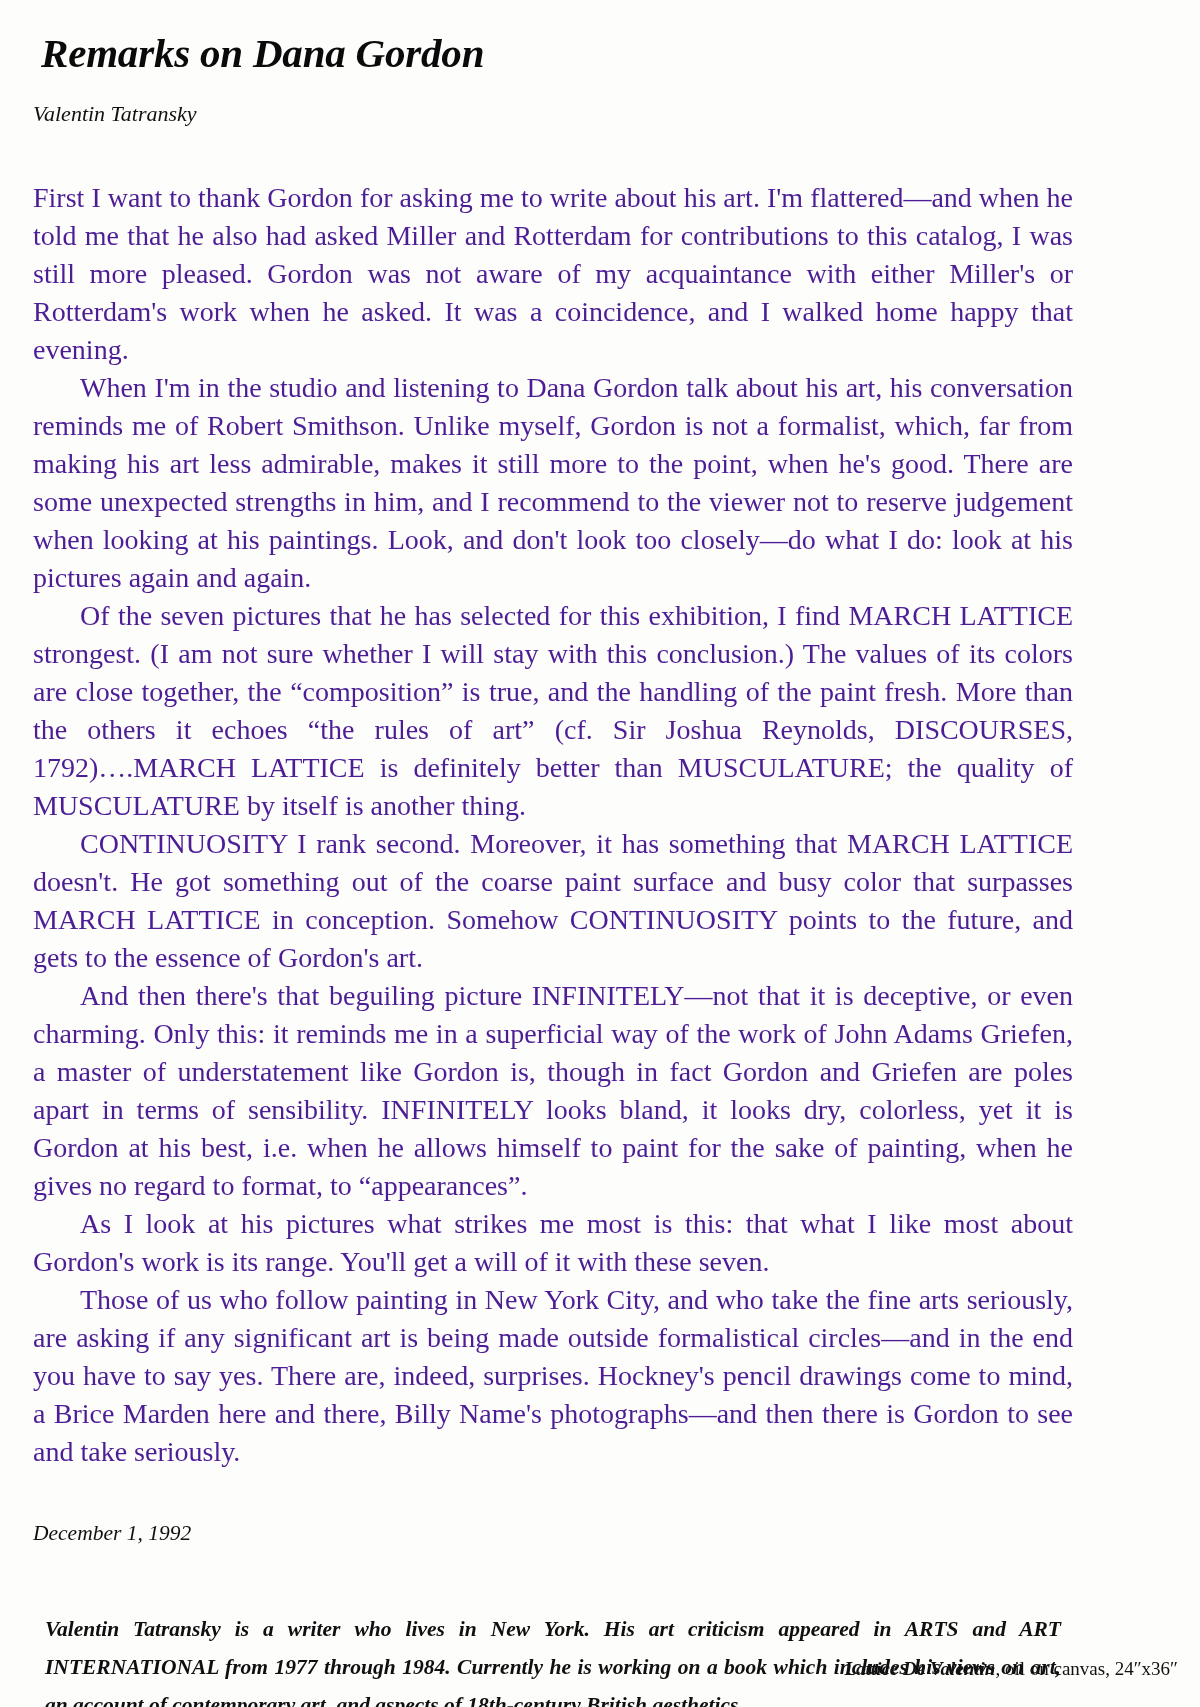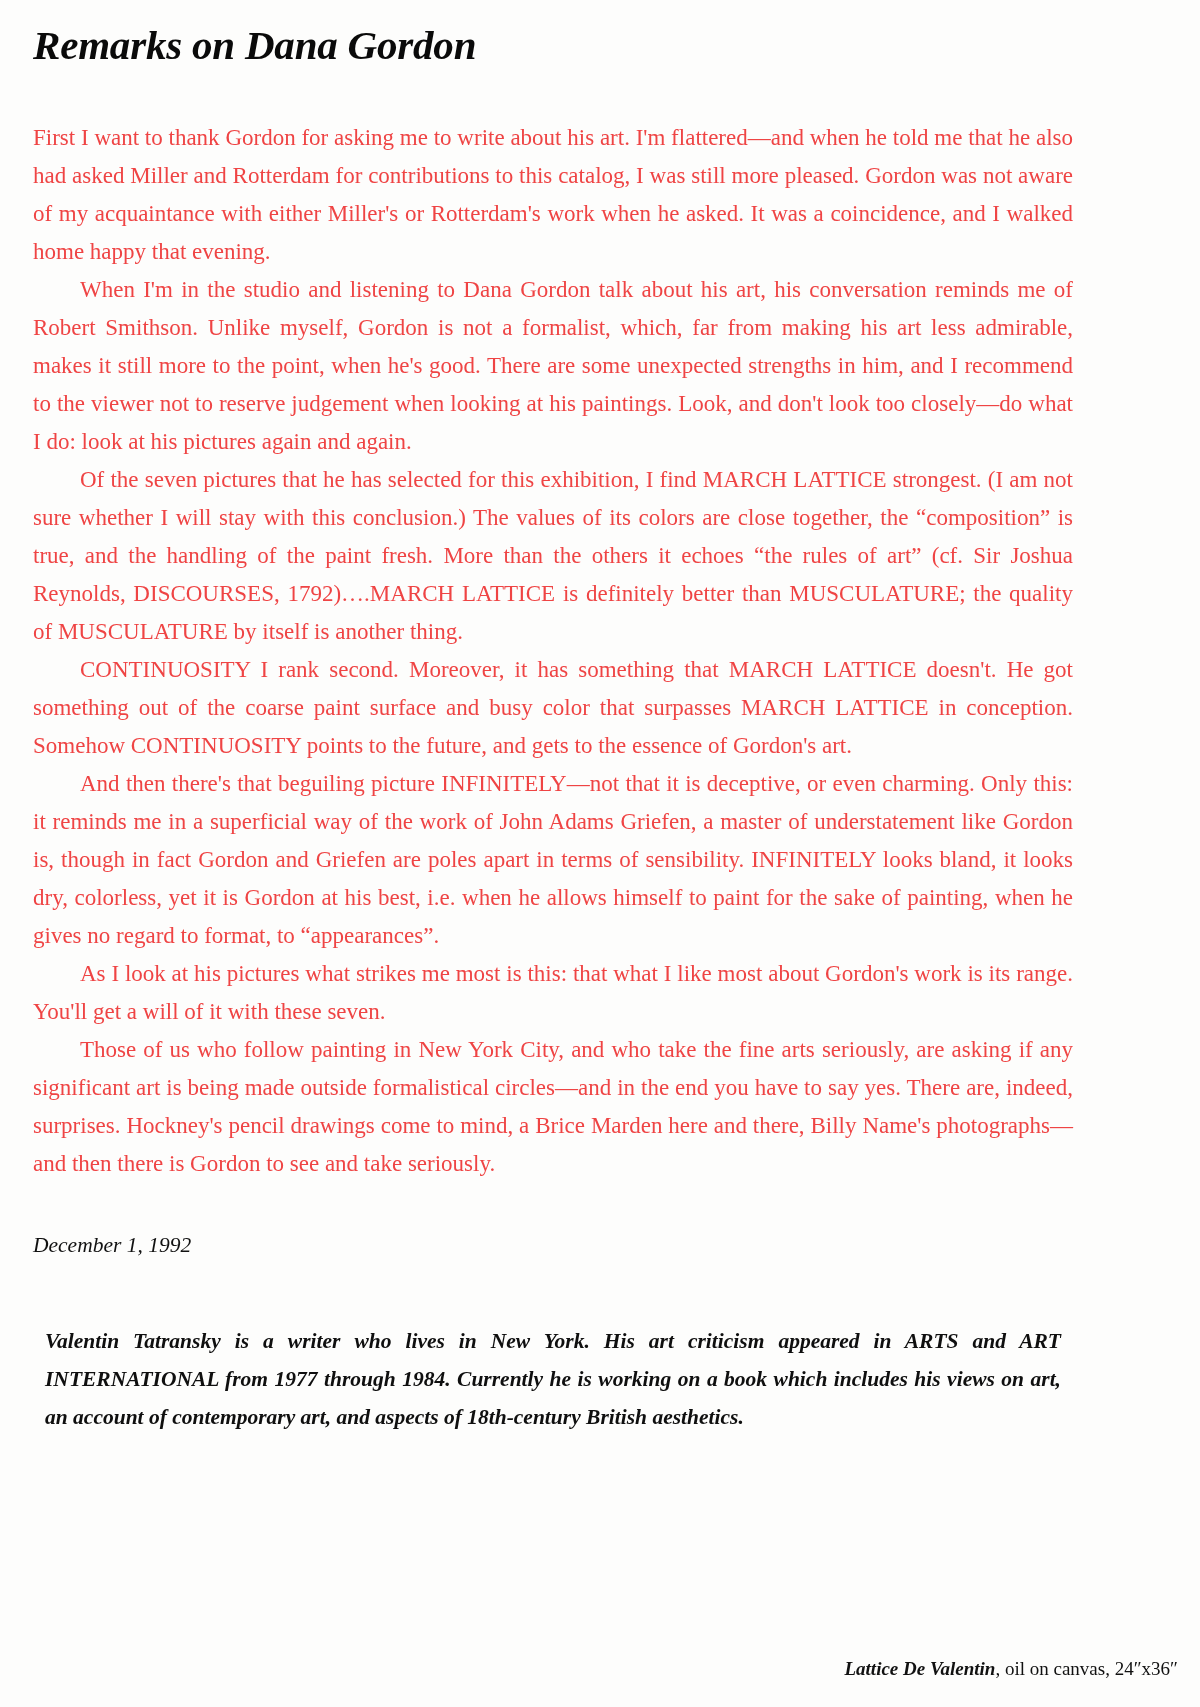--- a/index.html
+++ b/index.html
@@ -26,44 +26,44 @@
     position: absolute;
     left: 33px;
     top: 0;
     width: 1040px;
   }
   .title {
     font-size: 41px;
     font-weight: bold;
     font-style: italic;
     letter-spacing: -0.2px;
-    margin: 0;
+    margin: 8px;
     padding-top: 24px;
     line-height: 1.05;
     color: #0a0a0a;
   }
   .byline {
     font-size: 22px;
     font-style: italic;
     font-weight: normal;
     margin: 0;
     padding-top: 18px;
     color: #111;
   }
   .body-block {
     padding-top: 52px;
   }
   p.para {
-    font-size: 23px;
+    font-size: 28px;
     line-height: 38px;
     text-align: justify;
     text-justify: inter-word;
     margin: 0;
     text-indent: 47px;
-    color: #ef4444;
+    color: #4c1d95;
     hyphens: none;
   }
   p.para.first {
     text-indent: 0;
   }
   .date-line {
     font-size: 21.5px;
     font-style: italic;
     margin: 0;
     padding-top: 50px;
@@ -98,20 +98,21 @@
   }
 </style>
 </head>
 <body>
 
 <div class="page">
   <div class="content">
 
     <h1 class="title">Remarks on Dana Gordon</h1>
 
+    <div class="byline">Valentin Tatransky</div>
 
     <div class="body-block">
       <p class="para first">First I want to thank Gordon for asking me to write about his art. I'm flattered—and when he told me that he also had asked Miller and Rotterdam for contributions to this catalog, I was still more pleased. Gordon was not aware of my acquaintance with either Miller's or Rotterdam's work when he asked. It was a coincidence, and I walked home happy that evening.</p>
       <p class="para">When I'm in the studio and listening to Dana Gordon talk about his art, his conversation reminds me of Robert Smithson. Unlike myself, Gordon is not a formalist, which, far from making his art less admirable, makes it still more to the point, when he's good. There are some unexpected strengths in him, and I recommend to the viewer not to reserve judgement when looking at his paintings. Look, and don't look too closely—do what I do: look at his pictures again and again.</p>
       <p class="para">Of the seven pictures that he has selected for this exhibition, I find MARCH LATTICE strongest. (I am not sure whether I will stay with this conclusion.) The values of its colors are close together, the “composition” is true, and the handling of the paint fresh. More than the others it echoes “the rules of art” (cf. Sir Joshua Reynolds, DISCOURSES, 1792)….MARCH LATTICE is definitely better than MUSCULATURE; the quality of MUSCULATURE by itself is another thing.</p>
       <p class="para">CONTINUOSITY I rank second. Moreover, it has something that MARCH LATTICE doesn't. He got something out of the coarse paint surface and busy color that surpasses MARCH LATTICE in conception. Somehow CONTINUOSITY points to the future, and gets to the essence of Gordon's art.</p>
       <p class="para">And then there's that beguiling picture INFINITELY—not that it is deceptive, or even charming. Only this: it reminds me in a superficial way of the work of John Adams Griefen, a master of understatement like Gordon is, though in fact Gordon and Griefen are poles apart in terms of sensibility. INFINITELY looks bland, it looks dry, colorless, yet it is Gordon at his best, i.e. when he allows himself to paint for the sake of painting, when he gives no regard to format, to “appearances”.</p>
       <p class="para">As I look at his pictures what strikes me most is this: that what I like most about Gordon's work is its range. You'll get a will of it with these seven.</p>
       <p class="para">Those of us who follow painting in New York City, and who take the fine arts seriously, are asking if any significant art is being made outside formalistical circles—and in the end you have to say yes. There are, indeed, surprises. Hockney's pencil drawings come to mind, a Brice Marden here and there, Billy Name's photographs—and then there is Gordon to see and take seriously.</p>
     </div>

